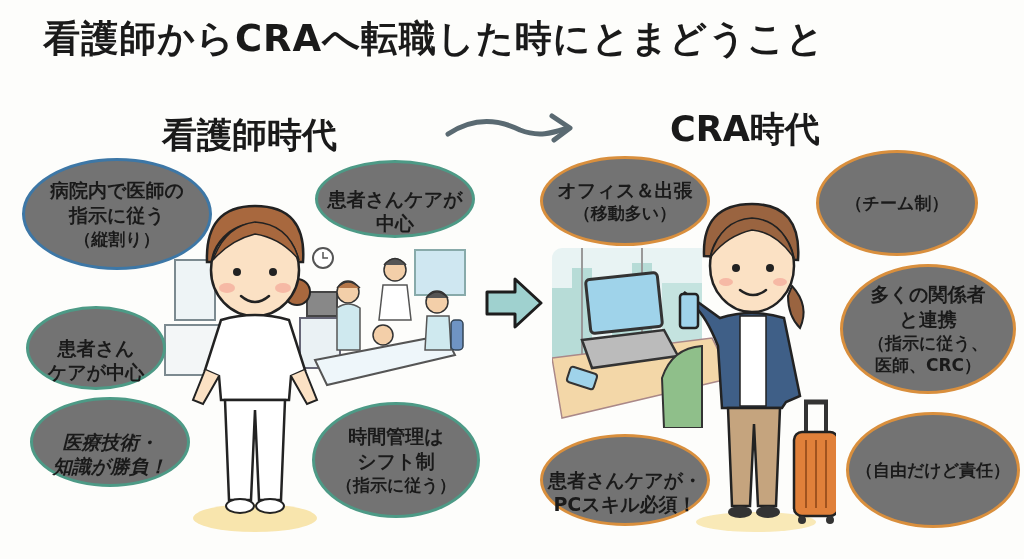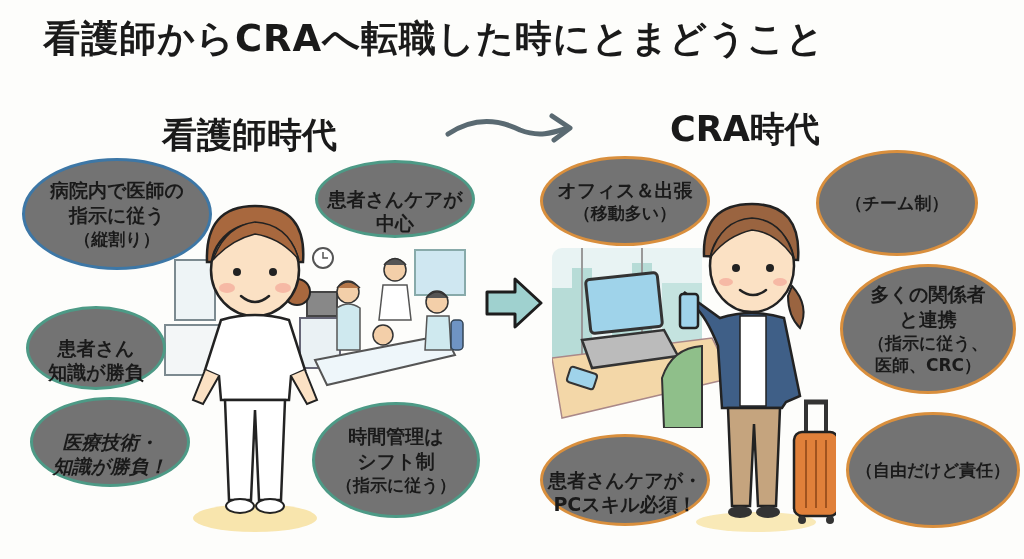--- a/index.html
+++ b/index.html
@@ -107,21 +107,21 @@
 </div>
 <div class="bubble teal" style="left:315px;top:160px;width:160px;height:78px;">
   <div>
     <span>患者さんケアが
 中心</span>
   </div>
 </div>
 <div class="bubble teal" style="left:26px;top:306px;width:140px;height:84px;">
   <div>
     <span>患者さん
-知識が勝負</span>
+ケアが中心</span>
   </div>
 </div>
 <div class="bubble teal" style="left:30px;top:397px;width:160px;height:90px;font-style:italic;">
   <div>
     <span>医療技術・
 知識が勝負！</span>
   </div>
 </div>
 <div class="bubble teal" style="left:312px;top:402px;width:168px;height:116px;">
   <div>

